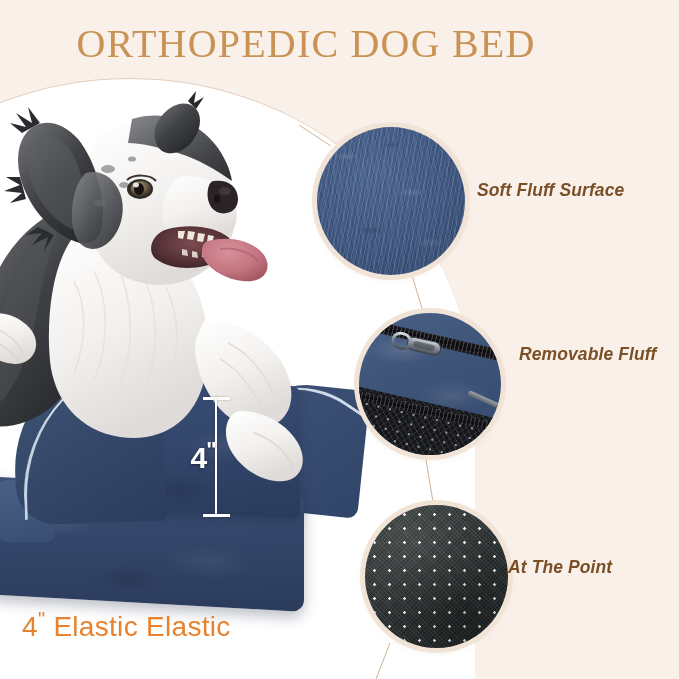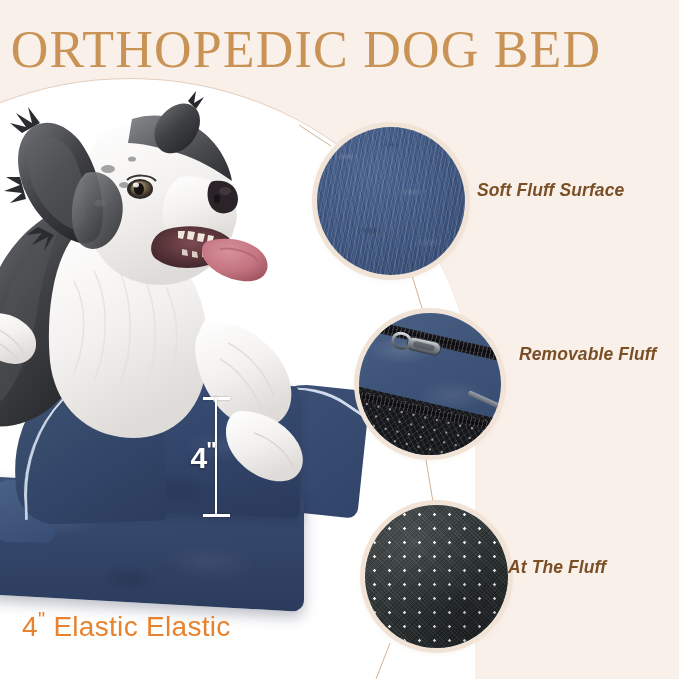--- a/index.html
+++ b/index.html
@@ -28,21 +28,21 @@
   }
   .bg-white-block{
     position:absolute; left:0; top:350px; width:300px; height:330px; background:#ffffff;
   }
 
   
   .title {
     position:absolute; left:0; top:20px; width:612px;
     text-align:center;
     font-family:"Liberation Serif", "DejaVu Serif", serif;
-    font-size:52px;
+    font-size:40px;
     letter-spacing:1.2px;
     color:#c89355;
     white-space:nowrap;
   }
 
   
   .scene { position:absolute; left:0; top:85px; width:360px; height:570px; }
 
   
   .bed-base{
@@ -485,16 +485,16 @@
   </div>
   <div class="lbl l2">
     <div class="lbl-title">Removable Fluff</div>
   </div>
 
   <div class="callout c3">
     <div class="nonslip"></div>
     <div class="nonslip-shade"></div>
   </div>
   <div class="lbl l3">
-    <div class="lbl-title">At The Fluff</div>
+    <div class="lbl-title">At The Point</div>
   </div>
 
 </div>
 
 </body></html>

